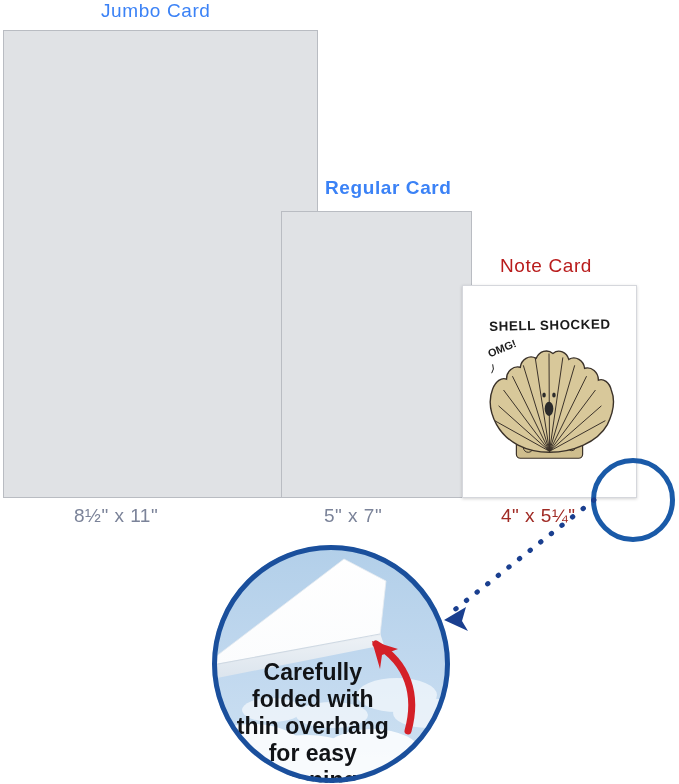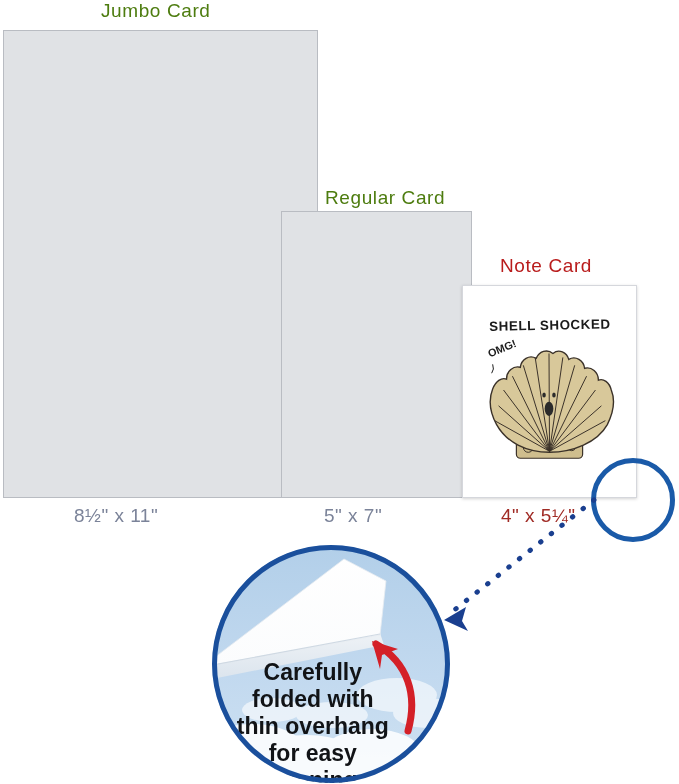--- a/index.html
+++ b/index.html
@@ -18,21 +18,21 @@
   #stage {
     position: absolute;
     left: 0; top: 0;
     width: 679px;
     height: 784px;
   }
 
   
   .card-label {
     position: absolute;
-    color: #4d7c0f;
+    color: #3b82f6;
     font-family: "Liberation Sans", sans-serif;
     font-size: 19px;
     font-weight: 400;
     letter-spacing: 0.6px;
     white-space: nowrap;
   }
   .card-label.accent { color: #b91c1c; }
 
   .dim-label {
     position: absolute;
@@ -94,21 +94,21 @@
     pointer-events: none;
   }
 </style>
 </head>
 <body>
 
 <div id="stage">
 
   <div class="card-label" style="left:101px; top:0px;">Jumbo Card</div>
 
-  <div class="card-label" style="left:325px; top:187px;">Regular Card</div>
+  <div class="card-label" style="left:325px; top:177px;font-weight:bold;">Regular Card</div>
 
   <div class="card-label accent" style="left:500px; top:255px;">Note Card</div>
 
   <div class="card-rect" style="left:3px; top:30px; width:315px; height:468px;"></div>
 
   <div class="card-rect" style="left:281px; top:211px; width:191px; height:287px;"></div>
 
   <div class="card-rect note" style="left:462px; top:285px; width:175px; height:213px;">
 
     <svg class="note-art" viewBox="0 0 175 213">

